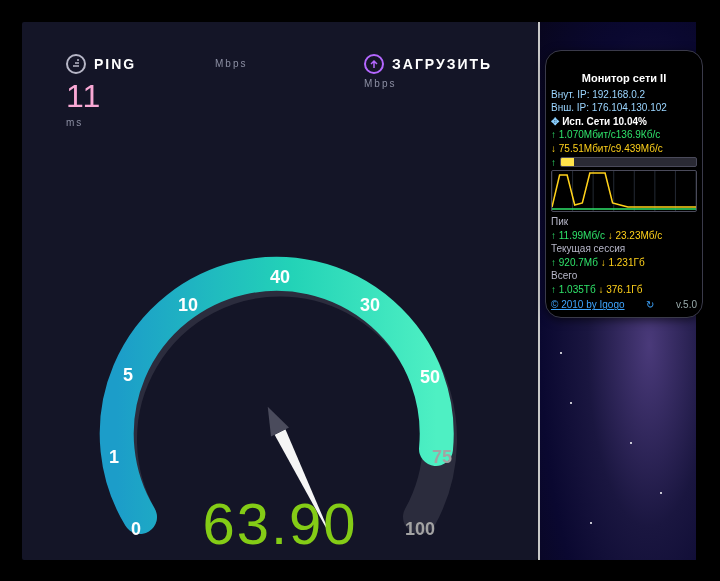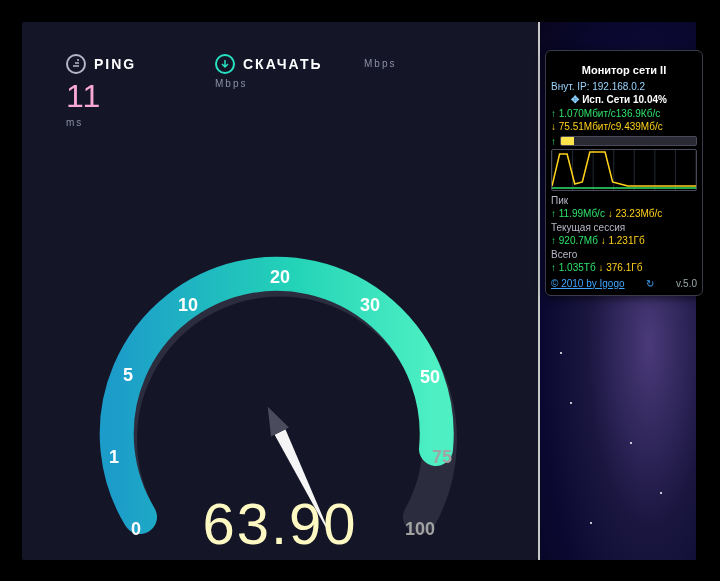--- a/index.html
+++ b/index.html
@@ -13,29 +13,29 @@
   .metric .value{font-size:32px;font-weight:300;letter-spacing:1px;margin-top:4px;color:#f9a8d4;font-family:"Segoe UI Light","Segoe UI",sans-serif;}
   .metric .unit{font-size:10px;color:#8c8fa3;letter-spacing:2px;margin-top:2px;}
   .ping-icon{color:#b6b6c6;}
   .dl-icon{color:#28e1c1;}
   .ul-icon{color:#b467ff;}
   .gauge-wrap{position:absolute;left:0;right:0;top:195px;display:flex;justify-content:center;}
   .gauge{position:relative;width:420px;height:340px;}
   .gauge svg{position:absolute;left:0;top:0;}
   .tick-label{position:absolute;font-size:18px;color:#fff;font-weight:600;transform:translate(-50%,-50%);}
   .tick-label.dim{color:#a3a3a3;}
-  .result{position:absolute;left:50%;bottom:0;transform:translateX(-50%);font-size:58px;font-weight:200;color:#fef9c3;letter-spacing:2px;font-family:"Segoe UI Light","Segoe UI",sans-serif;}
+  .result{position:absolute;left:50%;bottom:0;transform:translateX(-50%);font-size:58px;font-weight:200;color:#84cc16;letter-spacing:2px;font-family:"Segoe UI Light","Segoe UI",sans-serif;}
   
   .desk{position:absolute;left:538px;top:22px;width:156px;height:538px;background:radial-gradient(ellipse at 70% 60%,#4a3a7a 0%,#1a1640 40%,#0a0830 70%,#08061e 100%);border-left:2px solid #c9c9c9;}
   .star{position:absolute;width:2px;height:2px;background:#fff;border-radius:50%;}
-  .gadget{position:absolute;left:5px;top:28px;width:146px;background:#000;border:1px solid #3a3a4a;border-radius:6px;box-shadow:0 2px 10px rgba(0,0,0,.6);color:#fff;font-size:10px;line-height:1.35;padding:12px 5px 5px 5px;}
+  .gadget{position:absolute;left:5px;top:28px;width:146px;background:#000;border:1px solid #3a3a4a;border-radius:16px;box-shadow:0 2px 10px rgba(0,0,0,.6);color:#fff;font-size:10px;line-height:1.35;padding:20px 5px 5px 5px;}
   .gadget .title{text-align:center;font-weight:700;font-size:11px;color:#fff;margin-bottom:2px;}
   .grow{color:#9ad5ff;}
   .orow{display:flex;justify-content:space-between;color:#ff9a2e;}
-  .wrow{color:#fff;font-weight:700;margin-left:20px;}
+  .wrow{color:#fff;font-weight:700;}
   .up{color:#2fe36a;}
   .dn{color:#ffd11a;}
   .arrow{font-weight:bold;}
   .pb{height:8px;border:1px solid #4a4a5a;margin:2px 0 3px;background:linear-gradient(to right,#ffe34a 0 10%,#2a2a34 10% 100%);border-radius:2px;}
   .graph{height:40px;border:1px solid #4a4a5a;background:#000;border-radius:2px;position:relative;overflow:hidden;margin-bottom:3px;}
   .sess-head{color:#b7b7c9;}
   .linkline{display:flex;justify-content:space-between;align-items:center;margin-top:2px;}
   .linkline a{color:#3ea5ff;text-decoration:underline;font-size:10px;}
   .ver{color:#9aa;}
 </style>
@@ -53,33 +53,33 @@
                 <path d="M2 7h6M4 4h4M6 1h2" stroke="currentColor" stroke-width="1.5" fill="none"></path>
               </svg>
           </span>
           <span>PING</span>
         </div>
         <div class="value">11</div>
         <div class="unit">ms</div>
       </div>
 
       <div class="metric">
-        <div class="metric-header">
-          <span class="icon-ring dl-icon">
-            <svg viewBox="0 0 10 10">
-                <path d="M5 1v6M2 5l3 3 3-3" stroke="currentColor" stroke-width="1.5" fill="none"></path>
-              </svg>
-          </span>
-          <span>СКАЧАТЬ</span>
-        </div>
         <div class="value"></div>
         <div class="unit">Mbps</div>
       </div>
 
       <div class="metric">
+        <div class="metric-header">
+          <span class="icon-ring ul-icon">
+            <svg viewBox="0 0 10 10">
+                <path d="M5 9V3M2 5l3-3 3 3" stroke="currentColor" stroke-width="1.5" fill="none"></path>
+              </svg>
+          </span>
+          <span>ЗАГРУЗИТЬ</span>
+        </div>
         <div class="value"></div>
         <div class="unit">Mbps</div>
       </div>
     </div>
 
     <div class="gauge-wrap">
       <div class="gauge">
 
         <svg width="420" height="340" viewBox="0 0 420 340">
           <defs>
@@ -97,21 +97,21 @@
           <g transform="translate(210 215) rotate(64)">
             <polygon points="0,-6 120,0 0,6" fill="#f5f5f5"></polygon>
             <polygon points="0,-10 -28,0 0,10" fill="#4a4b5c"></polygon>
           </g>
         </svg>
 
         <span class="tick-label" style="left:66px;top:312px">0</span>
         <span class="tick-label" style="left:44px;top:240px">1</span>
         <span class="tick-label" style="left:58px;top:158px">5</span>
         <span class="tick-label" style="left:118px;top:88px">10</span>
-        <span class="tick-label" style="left:210px;top:60px">20</span>
+        <span class="tick-label" style="left:210px;top:60px">40</span>
         <span class="tick-label" style="left:300px;top:88px">30</span>
         <span class="tick-label" style="left:360px;top:160px">50</span>
         <span class="tick-label dim" style="left:372px;top:240px">75</span>
         <span class="tick-label dim" style="left:350px;top:312px">100</span>
 
         <div class="result">63.90</div>
       </div>
     </div>
   </div>
 
@@ -119,20 +119,23 @@
     <div class="star" style="left:30px;top:380px"></div>
     <div class="star" style="left:90px;top:420px"></div>
     <div class="star" style="left:120px;top:470px"></div>
     <div class="star" style="left:50px;top:500px"></div>
     <div class="star" style="left:20px;top:330px"></div>
 
     <div class="gadget">
       <div class="title">Монитор сети II</div>
       <div class="grow">
         <span>Внут. IP:</span> <span>192.168.0.2</span>
+      </div>
+      <div class="grow">
+        <span>Внш. IP:</span> <span>176.104.130.102</span>
       </div>
       <div class="wrow">
         <span style="color:#8ad0ff">✥</span>
         <span>Исп. Сети</span>
         <span>10.04%</span>
       </div>
       <div>
         <span class="up arrow">↑</span> <span class="up">1.070Мбит/с</span><span class="up">136.9Кб/с</span>
       </div>
       <div>

